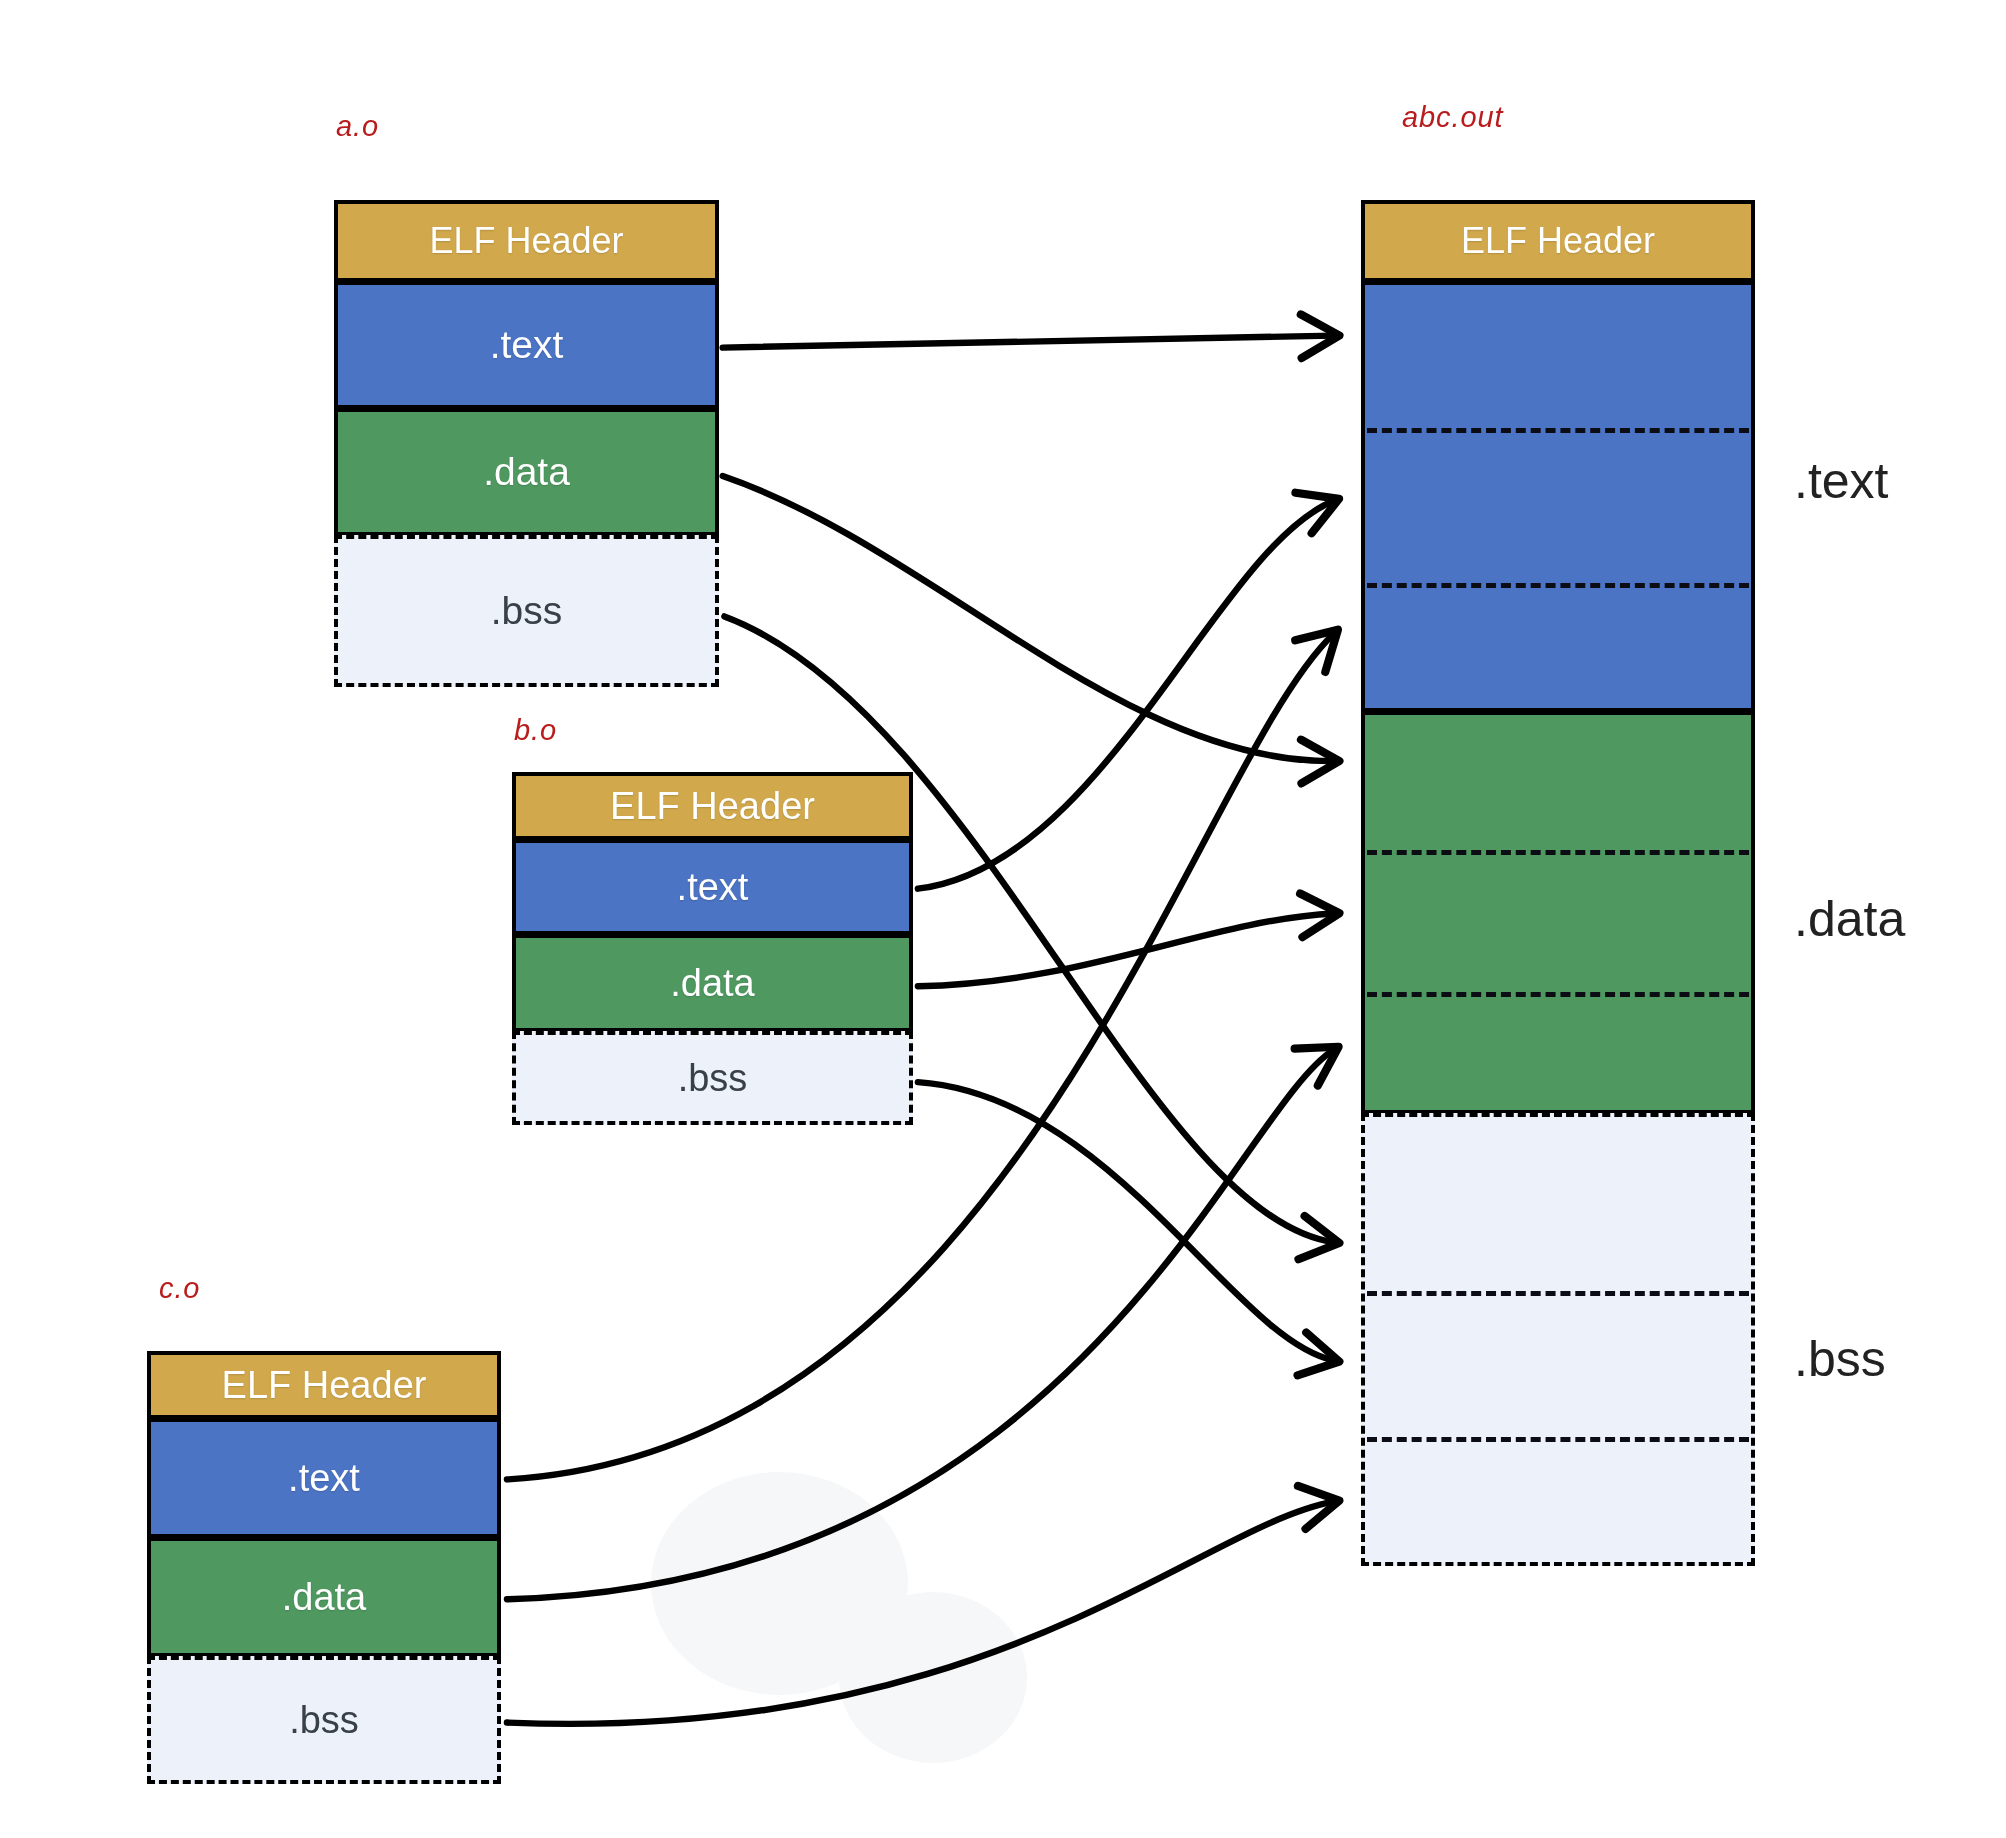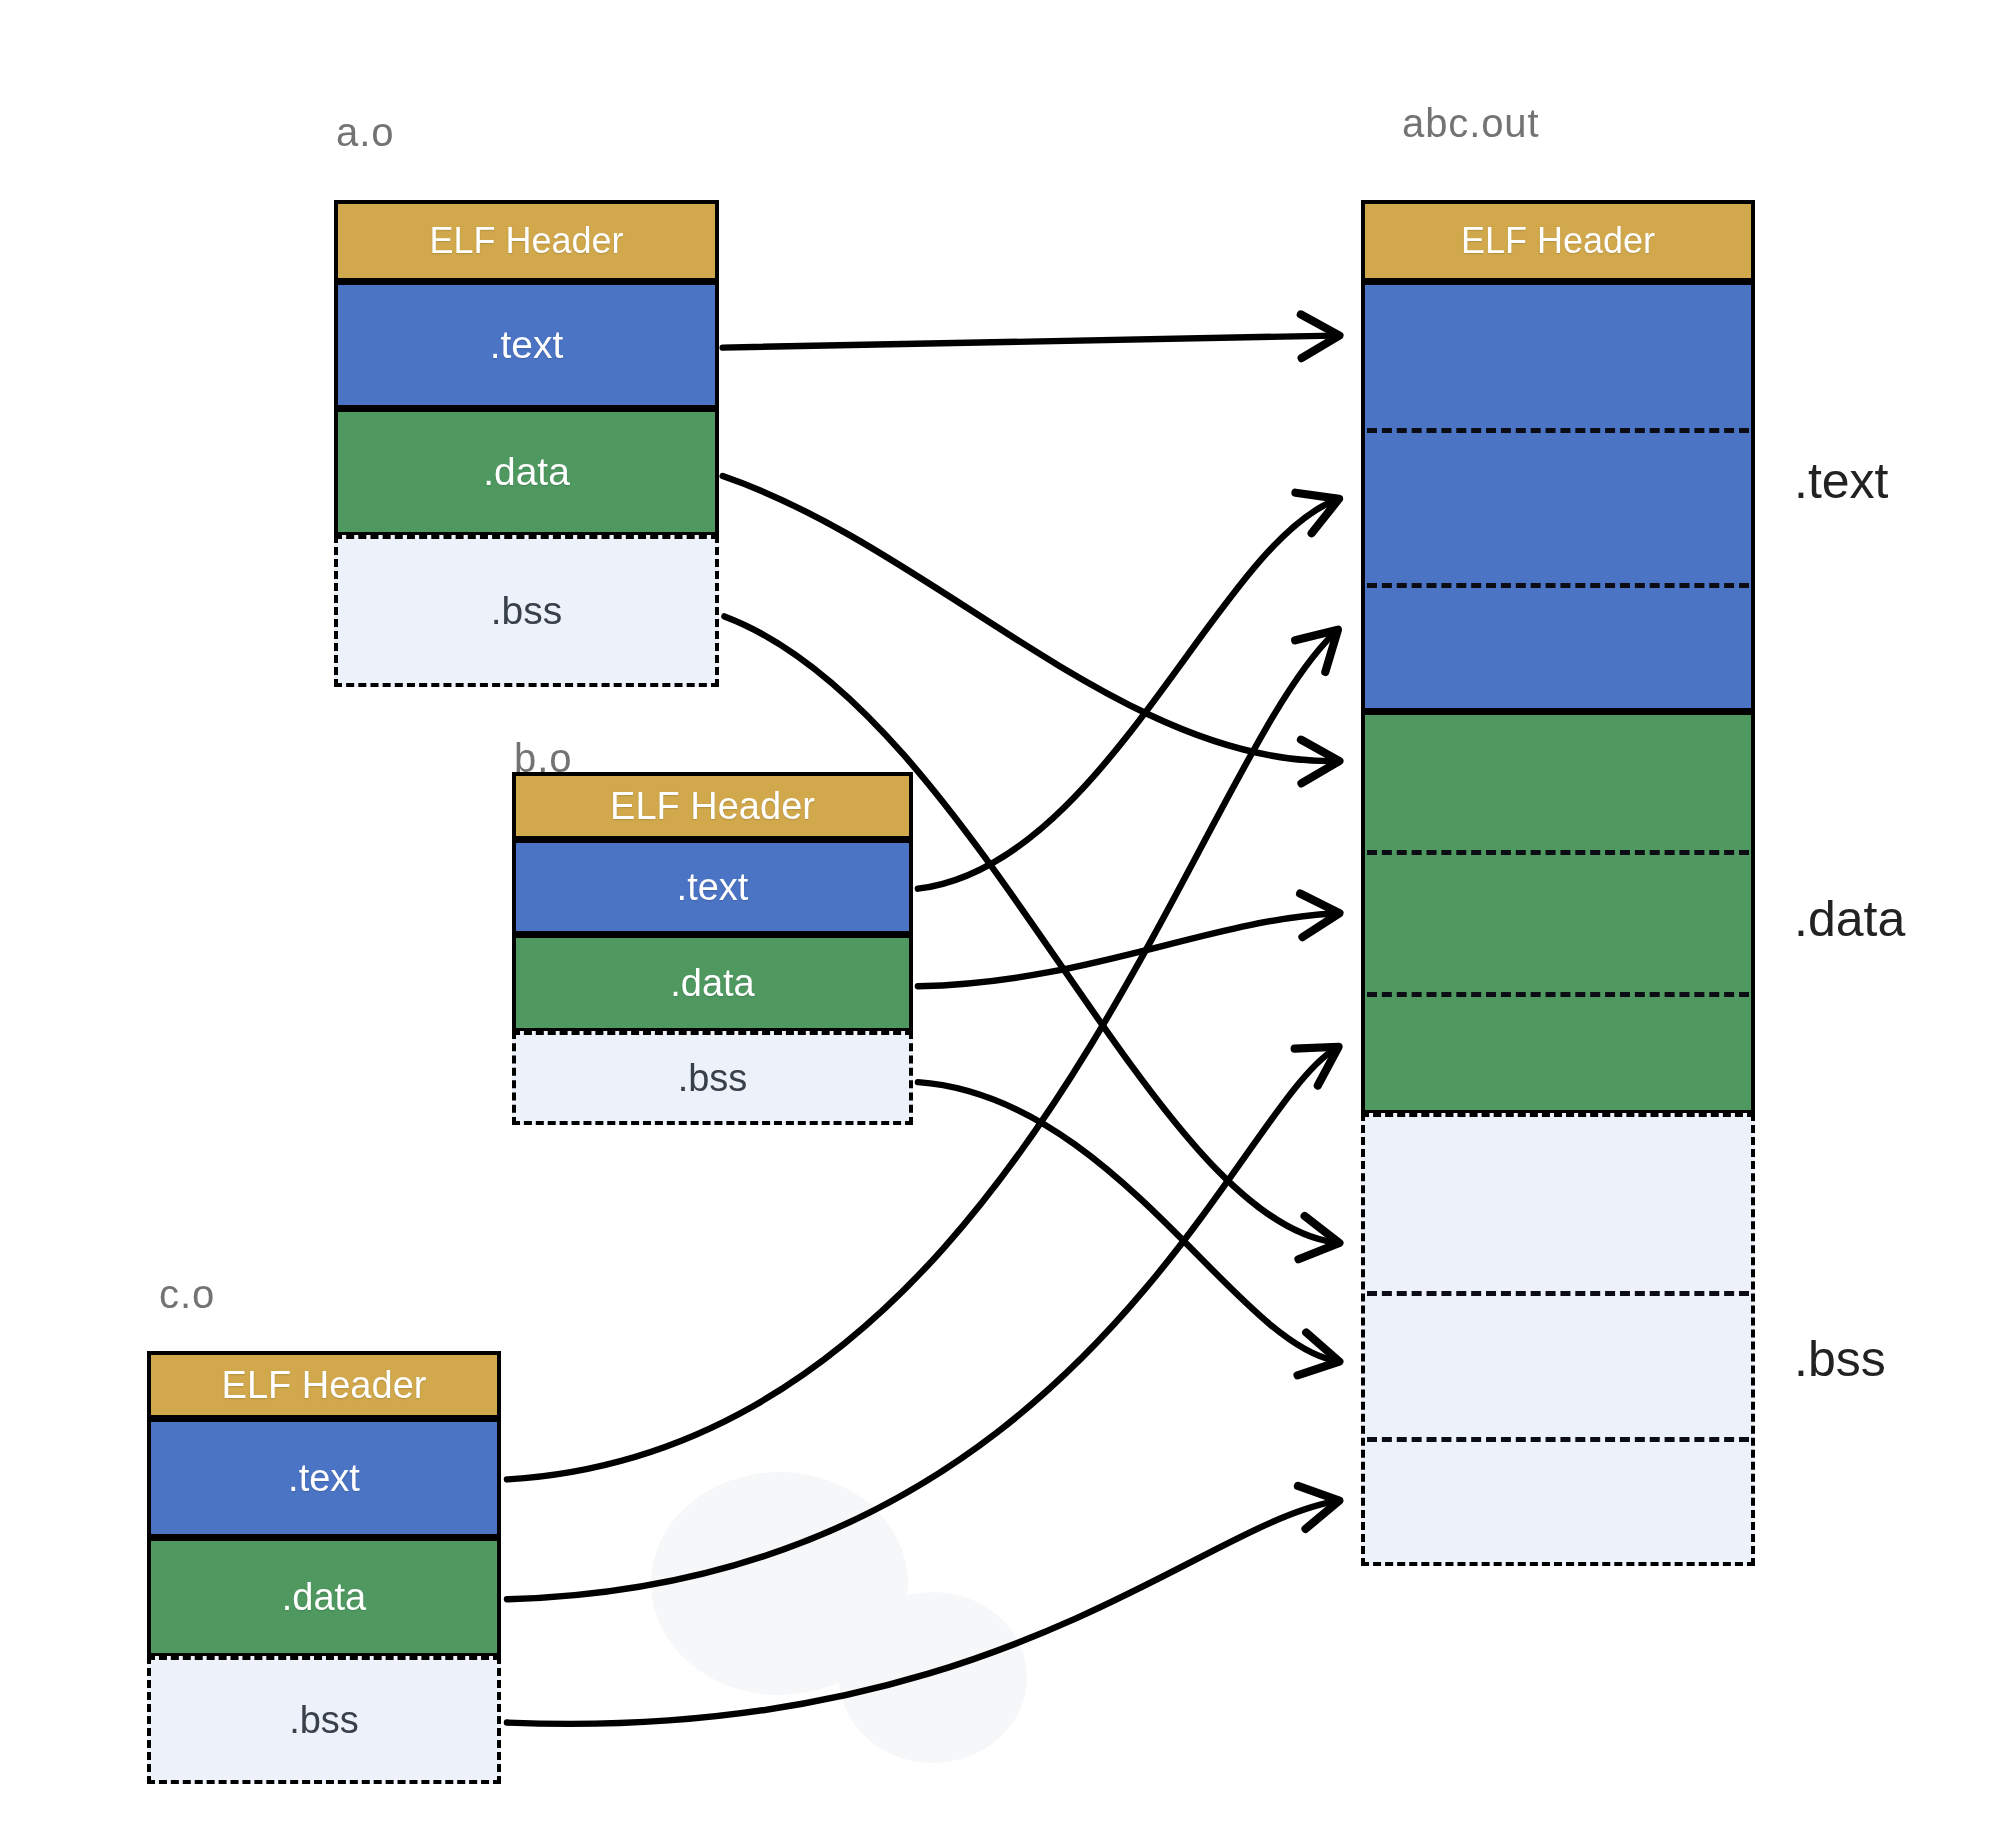--- a/index.html
+++ b/index.html
@@ -2,21 +2,21 @@
 <html style="font-size:13.7px"><head>
 <meta charset="utf-8">
 <style>
   html,body{margin:0;padding:0;}
   body{
     width:2007px;height:1839px;background:#ffffff;position:relative;
     font-family:"Liberation Sans","DejaVu Sans",sans-serif;overflow:hidden;
   }
   .canvas{position:absolute;inset:0;}
   .file-label{
-    position:absolute;font-size:40px;color:#737373;letter-spacing:0.9px;
+    position:absolute;font-size:29px;color:#b91c1c;letter-spacing:0.9px;font-style:italic;
   }
   .obj-box{position:absolute;}
   .sec{
     box-sizing:border-box;width:100%;display:flex;align-items:center;justify-content:center;
     border:4.3px solid #000;position:relative;
   }
   .sec + .sec{margin-top:-0.9px;}
   .sec-elf{background:#d1a84c;}
   .sec-text{background:#4c74c4;}
   .sec-data{background:#4f9961;}
@@ -52,21 +52,21 @@
       <span>.text</span>
     </div>
     <div class="sec sec-data" style="height:128px;">
       <span>.data</span>
     </div>
     <div class="sec sec-bss" style="height:152px;">
       <span>.bss</span>
     </div>
   </div>
 
-  <div class="file-label" style="left:514px;top:736px;">b.o</div>
+  <div class="file-label" style="left:514px;top:714px;">b.o</div>
   <div class="obj-box small" style="left:512px;top:772px;width:401px;">
     <div class="sec sec-elf" style="height:68px;">
       <span>ELF Header</span>
     </div>
     <div class="sec sec-text" style="height:96px;">
       <span>.text</span>
     </div>
     <div class="sec sec-data" style="height:98px;">
       <span>.data</span>
     </div>

